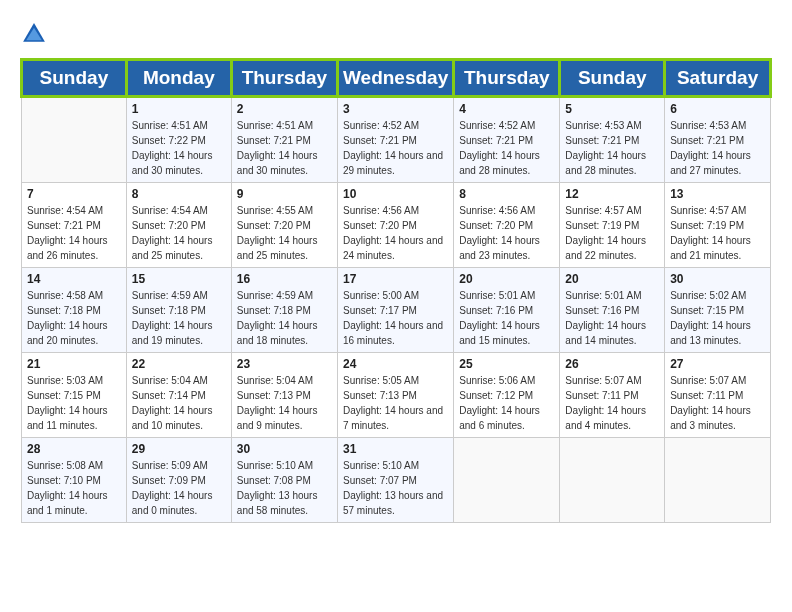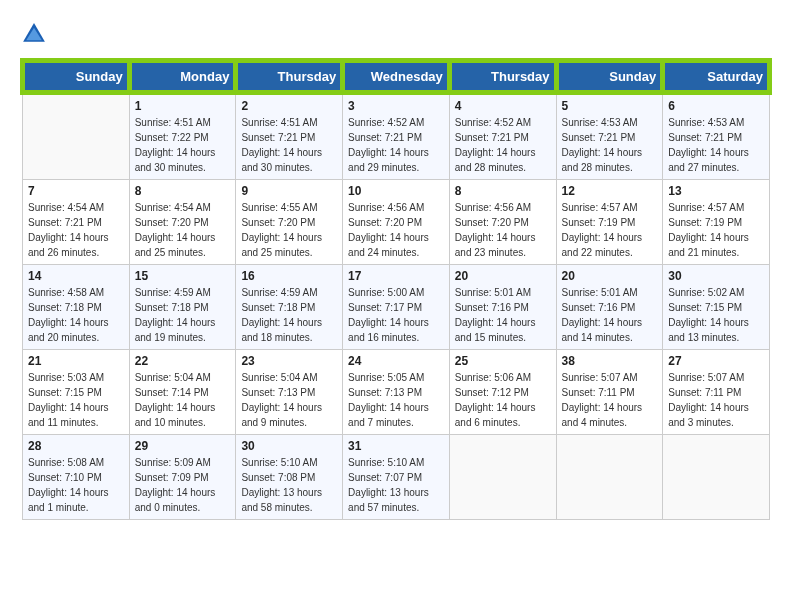--- a/index.html
+++ b/index.html
@@ -49,24 +49,24 @@
     }
     table {
       width: 100%;
       border-collapse: collapse;
       font-size: 11px;
     }
     thead tr th {
       background-color: #2563a8;
       color: #fff;
       padding: 6px 4px;
-      text-align: right;
-      font-size: 13px;
-      font-weight: bold;
-      border: 5px solid #84cc16;
+      text-align: center;
+      font-size: 19px;
+      font-weight: bold;
+      border: 3px solid #84cc16;
     }
     tbody tr td {
       border: 1px solid #ccc;
       vertical-align: top;
       padding: 4px 5px;
       height: 80px;
       width: 14.28%;
       background: #fff;
     }
     tbody tr:nth-child(odd) td {
@@ -275,21 +275,21 @@
           Sunrise: 5:05 AM<br>Sunset: 7:13 PM<br>Daylight: 14 hours and 7 minutes.
         </div>
         </td>
         <td>
           <span class="day-num">25</span>
         <div class="day-info">
           Sunrise: 5:06 AM<br>Sunset: 7:12 PM<br>Daylight: 14 hours and 6 minutes.
         </div>
         </td>
         <td>
-          <span class="day-num">38</span>
+          <span class="day-num">26</span>
         <div class="day-info">
           Sunrise: 5:07 AM<br>Sunset: 7:11 PM<br>Daylight: 14 hours and 4 minutes.
         </div>
         </td>
         <td>
           <span class="day-num">27</span>
         <div class="day-info">
           Sunrise: 5:07 AM<br>Sunset: 7:11 PM<br>Daylight: 14 hours and 3 minutes.
         </div>
         </td>

